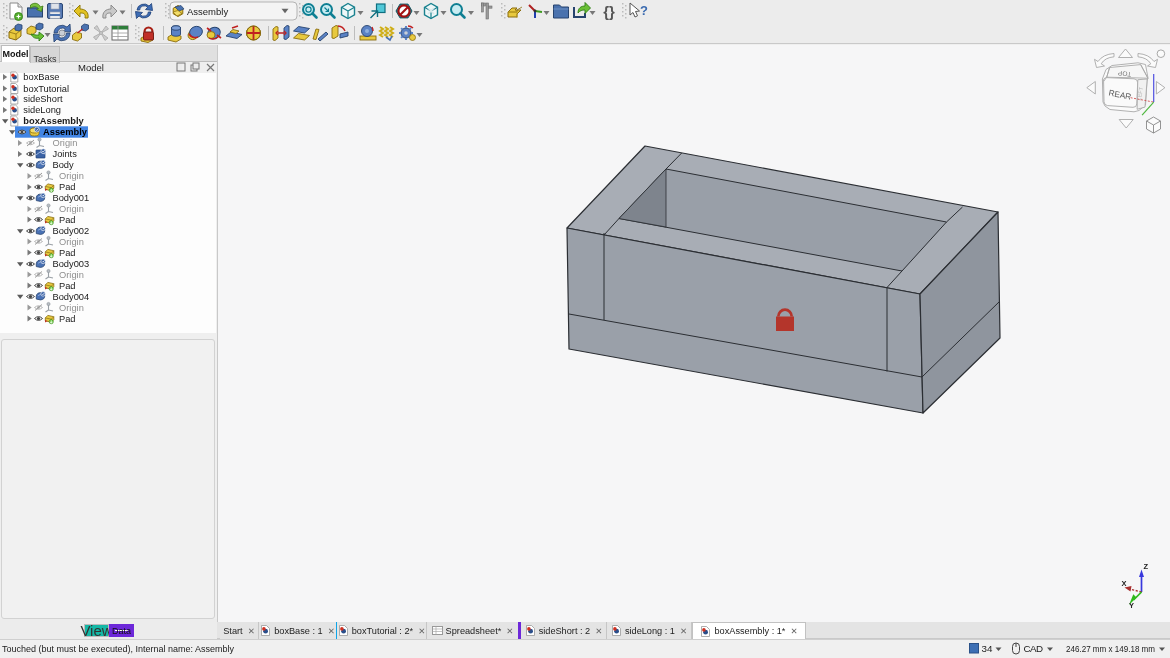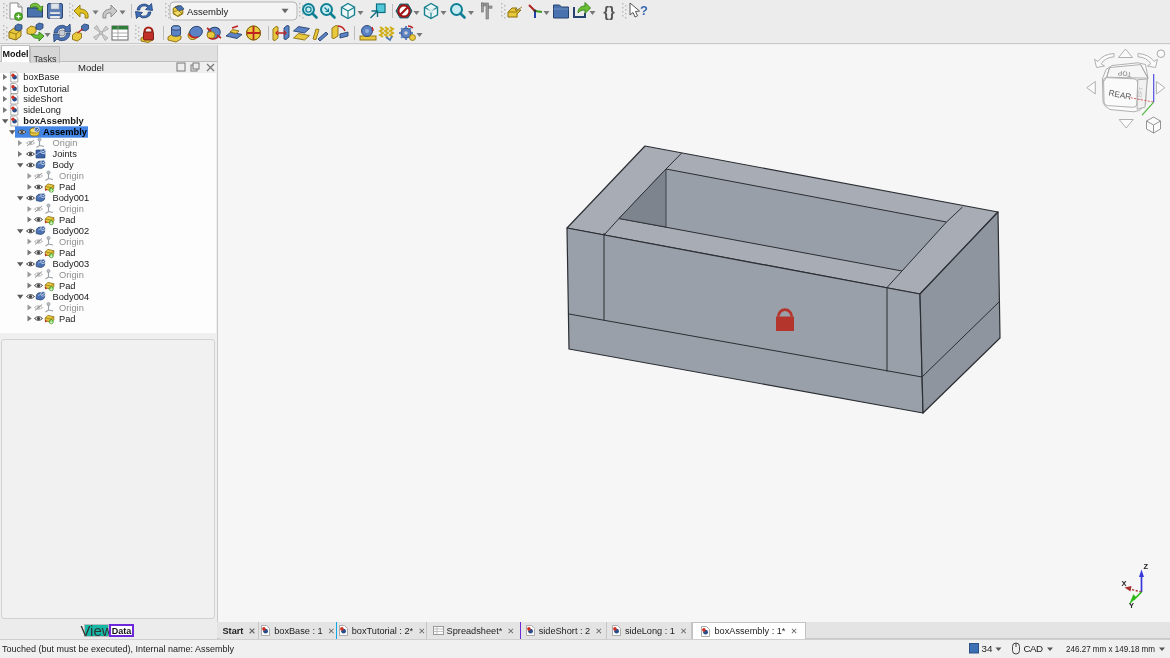--- a/index.html
+++ b/index.html
@@ -392,21 +392,21 @@
     <path d="M45.3,272.9 l2.5,-2.5 l6,1.3 l0,3 l-2.5,2.5 l-6,-1.3 Z" fill="#e8c93e" stroke="#8a6d10" stroke-width="0.8"></path>
     <path d="M45.3,272.9 l6,1.3 l2.5,-2.5 M51.3,274.2 l0,3" fill="none" stroke="#8a6d10" stroke-width="0.7"></path>
     <path d="M45.0,275.0 l2.5,1 l-2.5,1.5 Z" fill="#c03028"></path>
     <circle cx="51.3" cy="276.7" r="2.1" fill="#6fcf44" stroke="#2e7d15" stroke-width="0.5"></circle>
     <path d="M51.3,275.4 v2.6 m-1.2,-1.2 l1.2,1.4 l1.2,-1.4" stroke="#fff" stroke-width="0.7" fill="none"></path>
     <text x="59" y="276.7" font-size="9.3" fill="#1a1a1a" font-family="Liberation Sans">Pad</text>
   </svg>
 <div class="abs" style="left:1px;top:339px;width:214px;height:280px;background:#f1f1f1;border:1px solid #d2d2d2;border-radius:3px"></div>
 <div class="abs" style="left:0;top:619px;width:217px;height:39px;background:#ececec"></div>
 <div class="abs" style="left:84px;top:624px;width:25px;height:13px;background:#14b8a6;border:1px solid #bdbdbd;font-size:15px;color:#333;display:flex;align-items:center;justify-content:center">View</div>
-<div class="abs" style="left:109px;top:624px;width:25px;height:13px;background:#fff;border:2px solid #6d28d9;font-size:9px;font-weight:bold;color:#111;display:flex;align-items:center;justify-content:center">Data</div>
+<div class="abs" style="left:109px;top:624px;width:25px;height:13px;background:#fff;border:6px solid #6d28d9;font-size:9px;font-weight:normal;color:#111;display:flex;align-items:center;justify-content:center">Data</div>
 
 <div class="abs" style="left:217px;top:45px;width:953px;height:577px;background:#f6f6f7;border-left:1px solid #c9c9c9"></div>
 <svg style="position:absolute;left:217px;top:45px" width="953" height="577" viewBox="0 0 953 577">
     <polygon points="350,183 428,101 781,167 703,249" fill="#a8adb5" stroke="#2b2e33" stroke-width="1.2" stroke-linejoin="round"></polygon>
     <polygon points="350,183 703,249 706,368 352,304" fill="#9aa0a9" stroke="#2b2e33" stroke-width="1.2" stroke-linejoin="round"></polygon>
     <polygon points="781,167 783,293 706,368 703,249" fill="#8f959e" stroke="#2b2e33" stroke-width="1.2" stroke-linejoin="round"></polygon>
     <polygon points="449,124 729.5,177 685,226 402,173.5" fill="#999fa8" stroke="#2b2e33" stroke-width="1"></polygon>
     <polygon points="402,173.5 449,124 449,182" fill="#7e848d" stroke="#2b2e33" stroke-width="0.8"></polygon>
     <path d="M464.7,108 L449,124 M402,173.5 L387,190 M745.5,162 L729.5,177 M685,226 L670,242.5" stroke="#2b2e33" stroke-width="1" fill="none"></path>
     <path d="M387,188 L387,275 M670,242.5 L670,326.5 M352,269 L705,332" stroke="#2b2e33" stroke-width="1" fill="none"></path>
@@ -442,21 +442,21 @@
     <text x="926.5" y="523.5" font-size="7.5" font-weight="bold" fill="#222" font-family="Liberation Sans">Z</text>
     <path d="M924.5,547 L912.5,544" stroke="#a83030" stroke-width="1.4" stroke-dasharray="2.2,1.6"></path>
     <path d="M913.5,546.5 L907.5,542.5 L914.5,541 Z" fill="#a83030"></path>
     <text x="904.5" y="540.5" font-size="7.5" font-weight="bold" fill="#222" font-family="Liberation Sans">X</text>
     <path d="M924.5,547 L916.5,555" stroke="#2fb91c" stroke-width="1.7"></path>
     <path d="M919.5,552.5 L912,560 L916.3,549.3 Z" fill="#2fb91c"></path>
     <text x="912" y="563" font-size="7.5" font-weight="bold" fill="#222" font-family="Liberation Sans">Y</text>
   </svg>
 
 <div style="position:absolute;left:217px;top:622px;width:953px;height:17px;background:#e4e4e4;border-bottom:1px solid #c9c9c9"></div>
-<div style="position:absolute;left:220px;top:622px;width:39px;height:17px;background:#e4e4e4;border-right:1px solid #c6c6c6;display:flex;align-items:center;justify-content:center;font-size:9.2px;font-weight:bold;color:#222;box-sizing:border-box;white-space:nowrap;overflow:hidden">
+<div style="position:absolute;left:220px;top:622px;width:39px;height:17px;background:#e4e4e4;border-right:1px solid #c6c6c6;display:flex;align-items:center;justify-content:center;font-size:9.2px;font-weight:normal;color:#222;box-sizing:border-box;white-space:nowrap;overflow:hidden">
     <span>Start</span>
     <span style="margin-left:5px;color:#666;font-size:8.5px">✕</span>
   </div>
 <div style="position:absolute;left:259px;top:622px;width:78px;height:17px;background:#e4e4e4;border-right:1px solid #0ea5e9;display:flex;align-items:center;justify-content:center;font-size:9.2px;font-weight:normal;color:#222;box-sizing:border-box;white-space:nowrap;overflow:hidden">
     <svg width="11" height="11" viewBox="0 0 11 11" style="margin-right:3px;flex:none">
       <path d="M1.5,0.5 h5 l3,3 v7 h-8 Z" fill="#fff" stroke="#999" stroke-width="0.8"></path>
       <circle cx="5.6" cy="6.2" r="2.4" fill="#2a4e8a"></circle>
       <circle cx="3.9" cy="3.9" r="1.8" fill="#d03020"></circle>
     </svg>
     <span>boxBase : 1</span>
@@ -464,21 +464,21 @@
   </div>
 <div style="position:absolute;left:337px;top:622px;width:90px;height:17px;background:#e4e4e4;border-right:1px solid #c6c6c6;display:flex;align-items:center;justify-content:center;font-size:9.2px;font-weight:normal;color:#222;box-sizing:border-box;white-space:nowrap;overflow:hidden">
     <svg width="11" height="11" viewBox="0 0 11 11" style="margin-right:3px;flex:none">
       <path d="M1.5,0.5 h5 l3,3 v7 h-8 Z" fill="#fff" stroke="#999" stroke-width="0.8"></path>
       <circle cx="5.6" cy="6.2" r="2.4" fill="#2a4e8a"></circle>
       <circle cx="3.9" cy="3.9" r="1.8" fill="#d03020"></circle>
     </svg>
     <span>boxTutorial : 2*</span>
     <span style="margin-left:5px;color:#666;font-size:8.5px">✕</span>
   </div>
-<div style="position:absolute;left:427px;top:622px;width:94px;height:17px;background:#e4e4e4;border-right:1px solid #6d28d9;display:flex;align-items:center;justify-content:center;font-size:9.2px;font-weight:normal;color:#222;box-sizing:border-box;white-space:nowrap;overflow:hidden">
+<div style="position:absolute;left:427px;top:622px;width:94px;height:17px;background:#e4e4e4;border-right:3px solid #6d28d9;display:flex;align-items:center;justify-content:center;font-size:9.2px;font-weight:normal;color:#222;box-sizing:border-box;white-space:nowrap;overflow:hidden">
     <svg width="11" height="11" viewBox="0 0 11 11" style="margin-right:3px;flex:none">
       <rect x="0.5" y="1.5" width="10" height="8" fill="#fff" stroke="#999"></rect>
       <path d="M0.5,4 h10 M0.5,6.5 h10 M4,1.5 v8" stroke="#aaa" stroke-width="0.7"></path>
     </svg>
     <span>Spreadsheet*</span>
     <span style="margin-left:5px;color:#666;font-size:8.5px">✕</span>
   </div>
 <div style="position:absolute;left:521px;top:622px;width:86px;height:17px;background:#e4e4e4;border-right:1px solid #c6c6c6;display:flex;align-items:center;justify-content:center;font-size:9.2px;font-weight:normal;color:#222;box-sizing:border-box;white-space:nowrap;overflow:hidden">
     <svg width="11" height="11" viewBox="0 0 11 11" style="margin-right:3px;flex:none">
       <path d="M1.5,0.5 h5 l3,3 v7 h-8 Z" fill="#fff" stroke="#999" stroke-width="0.8"></path>

